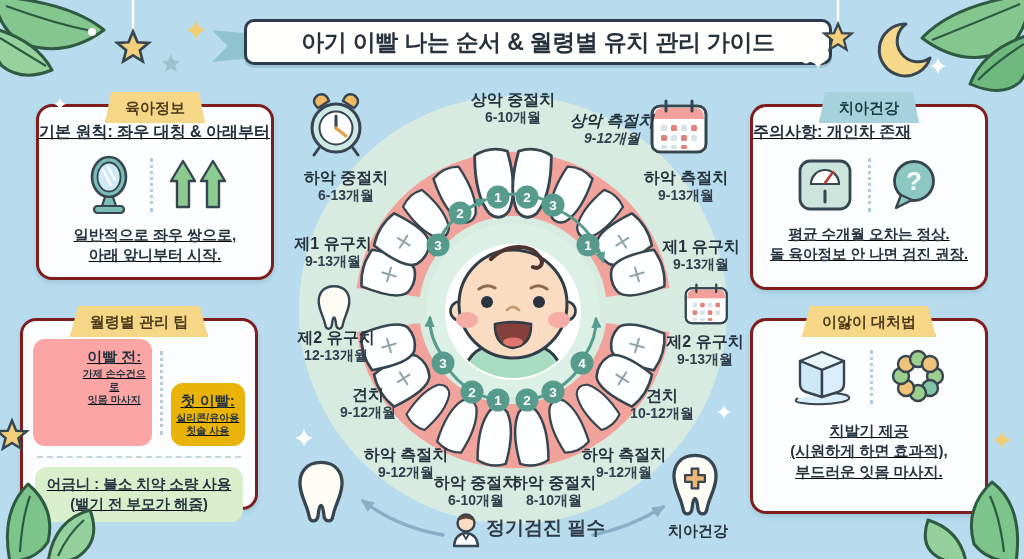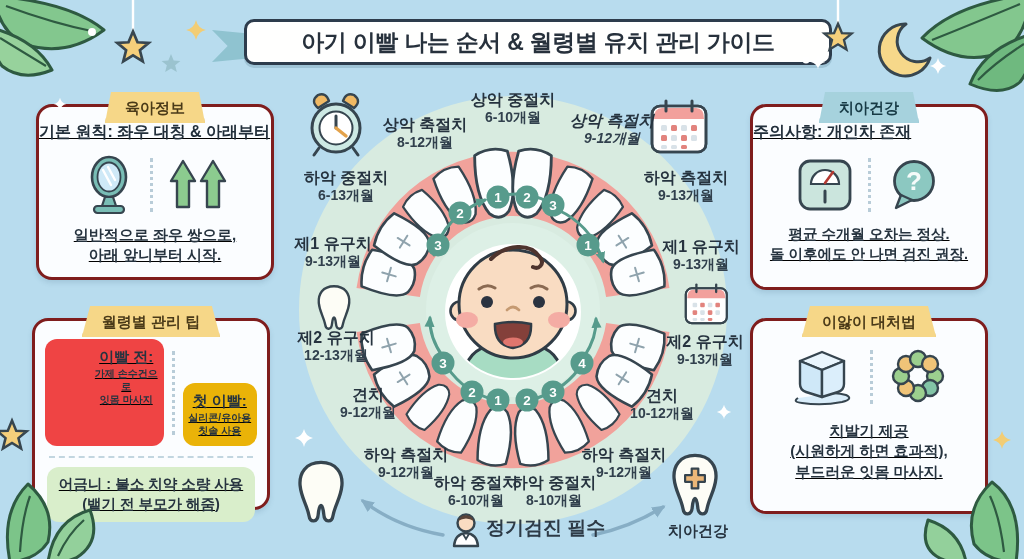--- a/index.html
+++ b/index.html
@@ -23,21 +23,21 @@
     background:#f6d788;color:#4a3a18;font-weight:700;font-size:15px;line-height:1;
     padding:8px 20px;white-space:nowrap;
     clip-path:polygon(6% 0,94% 0,100% 100%,0 100%);box-shadow:0 1px 0 #d8b25f;}
   .tag.teal{background:#a6d2dd;color:#173a45;box-shadow:0 1px 0 #7fb4c2;}
   .p-head{margin-top:15px;text-align:left;font-size:16px;font-weight:700;color:#222f3b;}
   .icon-row{display:flex;align-items:center;justify-content:center;gap:16px;margin-top:10px;height:64px;}
   .vdots{width:0;height:54px;border-left:3px dotted #b8ccd8;}
   .p-lines{margin-top:8px;text-align:center;font-size:15px;font-weight:700;color:#26333f;line-height:1.35;}
   .mini-row{display:flex;justify-content:center;gap:8px;margin:18px 10px 0 10px;}
   .mini{flex:1;border-radius:12px;padding:9px 4px;text-align:center;font-weight:700;color:#26333f;}
-  .mini.blue{background:#ef4444;padding-left:48px;}
+  .mini.blue{background:#fca5a5;padding-left:48px;}
   .mini.green{background:#eab308;margin-top:44px;}
   .mini .t{font-size:15px;display:block;}
   .mini .l{font-size:10px;display:block;line-height:1.3;}
   .dash-sep{border:none;border-top:2px dashed #c2d6e0;margin:10px 14px 0 14px;}
   .wide-card{background:#d9eecb;border-radius:12px;margin:9px 12px 0 12px;padding:8px 4px;
     text-align:center;font-size:14.5px;font-weight:700;color:#26333f;line-height:1.35;}
 
   
   .tlabel{position:absolute;text-align:center;color:#26333f;pointer-events:none;}
   .tlabel .nm{display:block;font-size:16px;font-weight:700;line-height:1.12;}
@@ -77,21 +77,21 @@
           <path d="M 32 22 h 6 v 26 h 12 v -26 h 6 L 44 2 Z"></path>
         </g>
       </svg>
     </div>
     <div class="p-lines">
       <div>일반적으로 좌우 쌍으로,</div>
       <div>아래 앞니부터 시작.</div>
     </div>
   </div>
 
-  <div class="panel" style="left:32px;top:318px;width:238px;height:192px;">
+  <div class="panel" style="left:20px;top:318px;width:238px;height:192px;">
     <div class="tag">월령별 관리 팁</div>
     <div class="mini-row">
       <div class="mini blue">
         <span class="t">이빨 전:</span>
         <span class="l">가제 손수건으로</span>
         <span class="l">잇몸 마사지</span>
       </div>
       <div class="vdots" style="height:84px;align-self:center;"></div>
       <div class="mini green">
         <span class="t">첫 이빨:</span>
@@ -118,21 +118,21 @@
       </svg>
       <div class="vdots"></div>
       <svg width="54" height="58" viewBox="0 0 54 58">
         <circle cx="27" cy="25" r="19.5" fill="#8cc8c1" stroke="#36454f" stroke-width="2.8"></circle>
         <path d="M 14 39 L 9 52 L 25 44 Z" fill="#8cc8c1" stroke="#36454f" stroke-width="2.4" stroke-linejoin="round"></path>
         <text x="27" y="34" text-anchor="middle" font-size="26" font-weight="700" fill="#f5fbfa">?</text>
       </svg>
     </div>
     <div class="p-lines" style="font-size:14.5px;">
       <div>평균 수개월 오차는 정상.</div>
-      <div>돌 이후에도 안 나면 검진 권장.</div>
+      <div>돌 육아정보 안 나면 검진 권장.</div>
     </div>
   </div>
 
   <div class="panel" style="left:750px;top:318px;width:238px;height:196px;">
     <div class="tag">이앓이 대처법</div>
     <div class="icon-row" style="margin-top:24px;">
       <svg width="62" height="58" viewBox="0 0 62 58">
         <path d="M 6 50 Q 0 54 10 55 Q 30 58 50 54 Q 62 51 54 47 Q 44 44 36 46" fill="#d9edfa" stroke="#36454f" stroke-width="2" stroke-linejoin="round"></path>
         <g stroke="#36454f" stroke-width="2.4" stroke-linejoin="round">
           <path d="M 30 4 L 52 13 L 30 22 L 8 13 Z" fill="#e9f5fd"></path>
@@ -346,24 +346,20 @@
     <g fill="none" stroke="#87aec5" stroke-width="3.4" stroke-linecap="round">
       <path d="M 150 452 Q 104 444 70 418" marker-end="url(#ahb)"></path>
       <path d="M 300 452 Q 338 444 370 424" marker-end="url(#ahb)"></path>
     </g>
   </svg>
 
   <div class="tlabel" style="left:433px;top:91px;width:160px;">
     <span class="nm">상악 중절치</span>
       <span class="mo">6-10개월</span>
   </div>
-  <div class="tlabel" style="left:347px;top:116px;width:156px;">
-    <span class="nm">상악 축절치</span>
-      <span class="mo">8-12개월</span>
-  </div>
   <div class="tlabel" style="left:534px;top:112px;width:156px;font-style:italic;">
     <span class="nm">상악 측절치</span>
       <span class="mo">9-12개월</span>
   </div>
   <div class="tlabel" style="left:272px;top:169px;width:148px;">
     <span class="nm">하악 중절치</span>
       <span class="mo">6-13개월</span>
   </div>
   <div class="tlabel" style="left:612px;top:169px;width:148px;">
     <span class="nm">하악 측절치</span>

